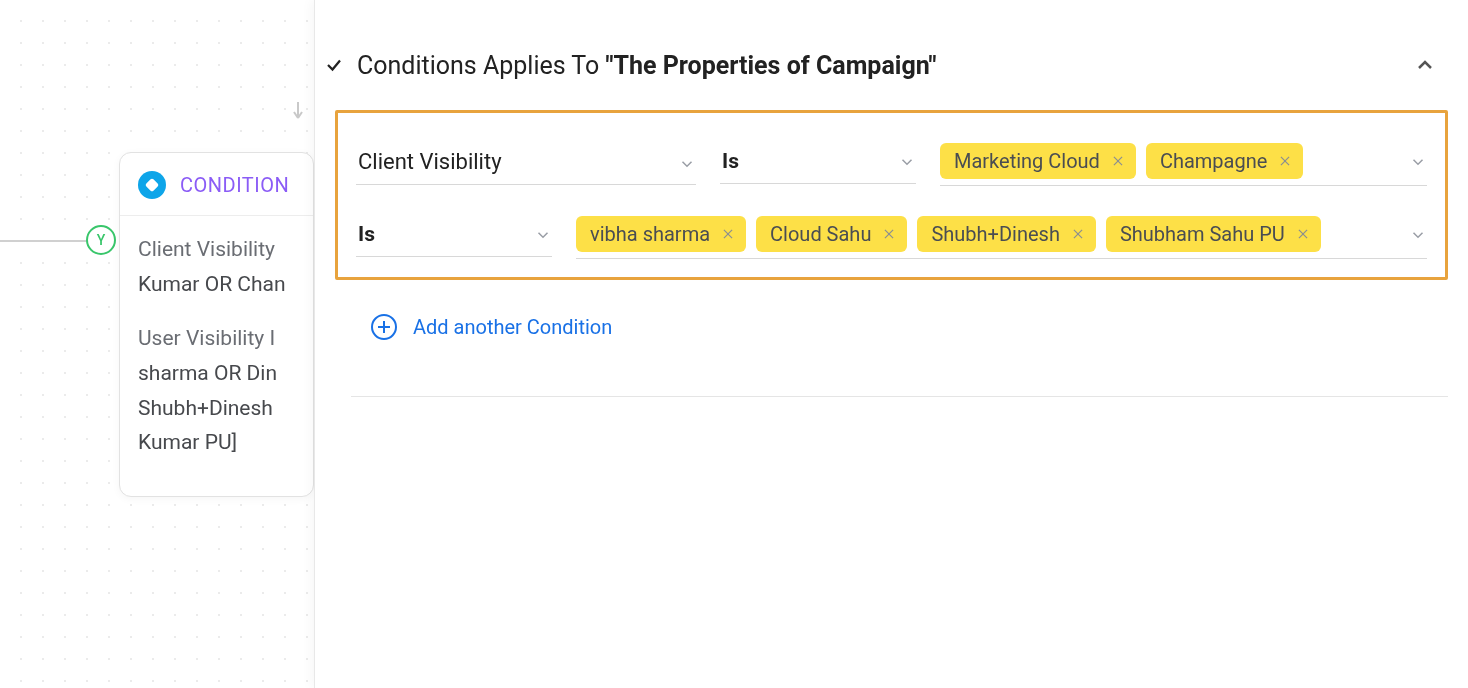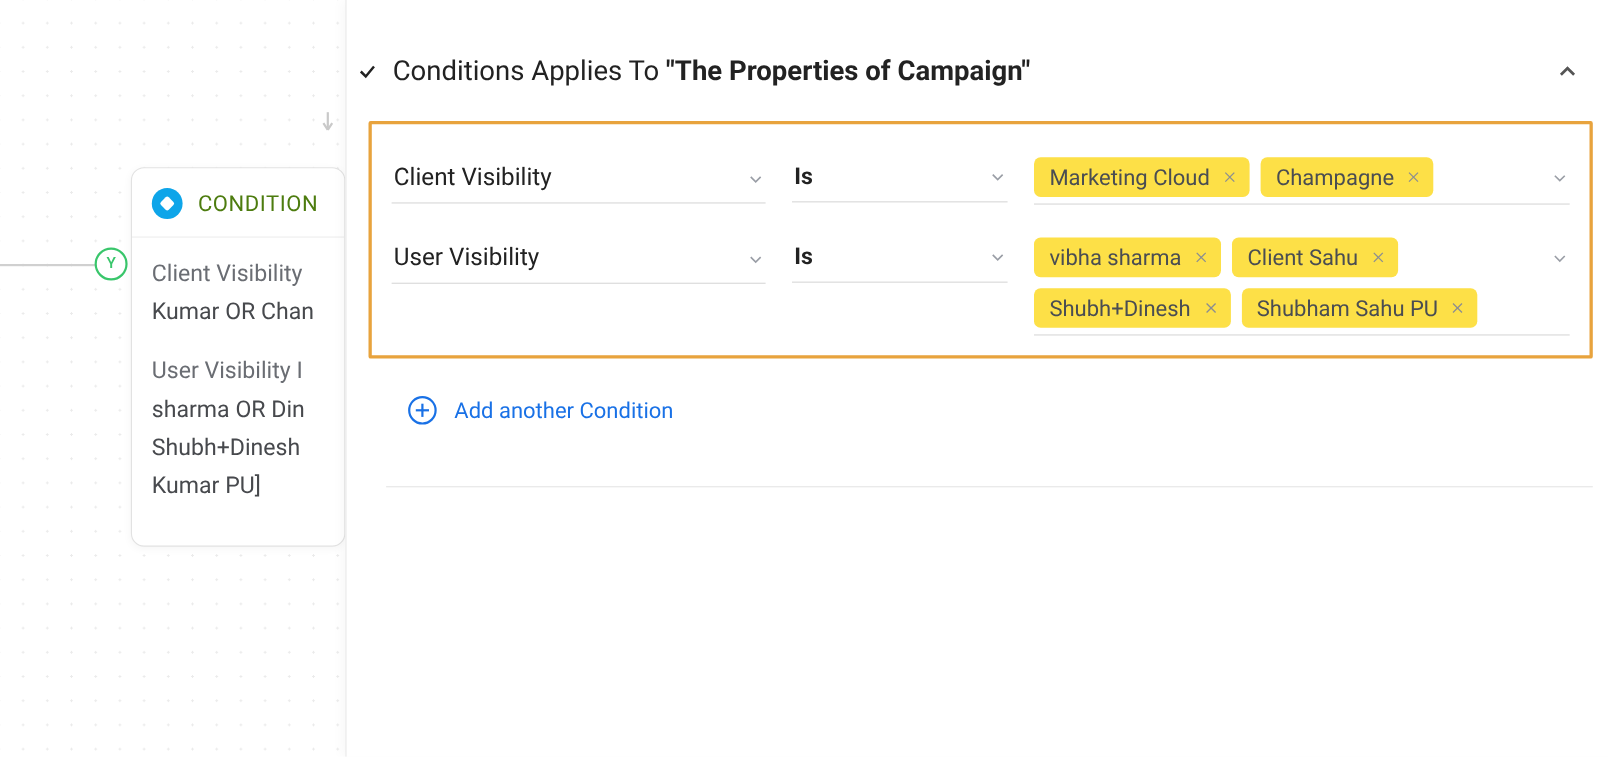--- a/index.html
+++ b/index.html
@@ -77,21 +77,21 @@
     flex: none;
     display:flex;align-items:center;justify-content:center;
   }
   .node-header-icon::before{
     content:"";
     width:10px;height:10px;background:#fff;
     transform: rotate(45deg);
     border-radius:2px;
   }
   .node-header-title {
-    color: #4d7c0f;
+    color: #8b5cf6;
     letter-spacing: 0.5px;
     font-size: 20px;
     font-weight: 400;
     white-space: nowrap;
   }
   .node-body {
     padding: 16px 18px 0 18px;
     color: #47494d;
     font-size: 21px;
     line-height: 1.65;
@@ -331,45 +331,39 @@
           </div>
           <span class="chev value-chev"><svg viewBox="0 0 24 24">
                 <polyline points="6 9 12 15 18 9"></polyline>
               </svg></span>
         </div>
       </div>
     </div>
 
     <div class="cond-row">
       <div class="cond-row-inner">
-        <div class="field-select">
-          <span>User Visibility</span>
-          <span class="chev"><svg viewBox="0 0 24 24">
-                <polyline points="6 9 12 15 18 9"></polyline>
-              </svg></span>
-        </div>
         <div class="operator-select">
           <span>Is</span>
           <span class="chev"><svg viewBox="0 0 24 24">
                 <polyline points="6 9 12 15 18 9"></polyline>
               </svg></span>
         </div>
         <div class="value-area">
           <div class="tags-wrap">
             <span class="tag">
               <span>vibha sharma</span>
               <span class="tag-x">
                   <svg viewBox="0 0 24 24">
                     <line x1="5" y1="5" x2="19" y2="19"></line>
                     <line x1="19" y1="5" x2="5" y2="19"></line>
                   </svg>
                 </span>
             </span>
             <span class="tag">
-              <span>Client Sahu</span>
+              <span>Cloud Sahu</span>
               <span class="tag-x">
                   <svg viewBox="0 0 24 24">
                     <line x1="5" y1="5" x2="19" y2="19"></line>
                     <line x1="19" y1="5" x2="5" y2="19"></line>
                   </svg>
                 </span>
             </span>
             <span class="tag">
               <span>Shubh+Dinesh</span>
               <span class="tag-x">

